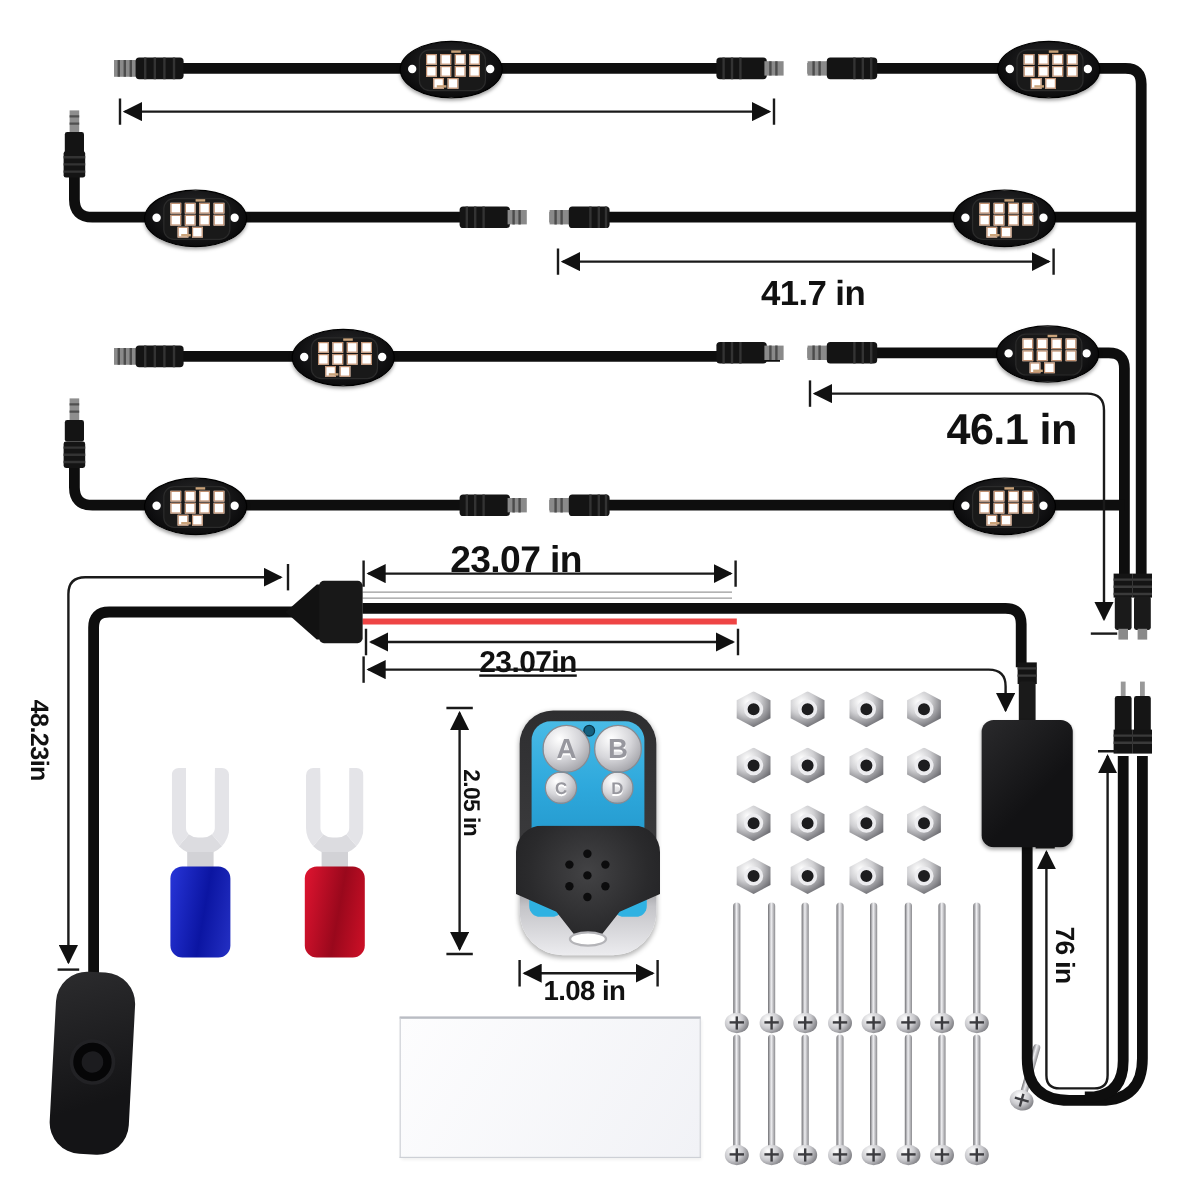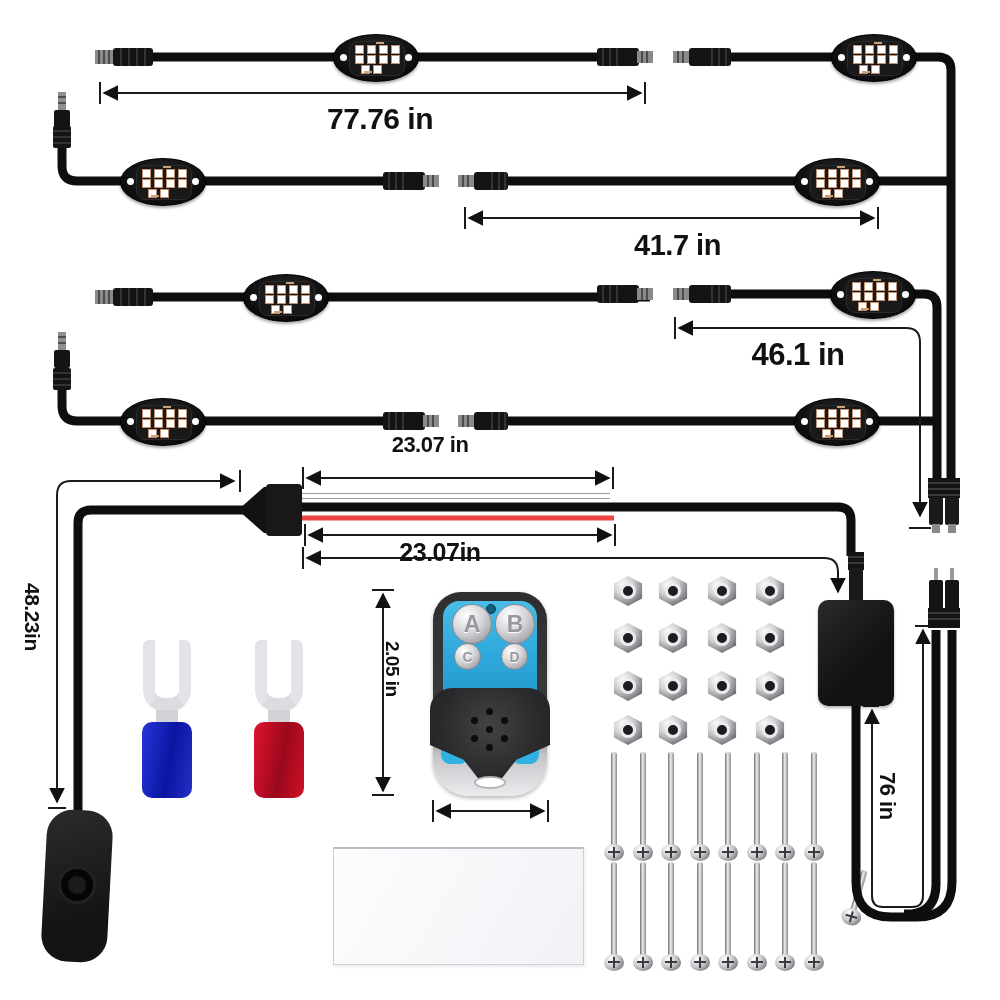--- a/index.html
+++ b/index.html
@@ -386,27 +386,27 @@
           <div class="chip" style="left: 29px; top: 13px;"></div>
           <div class="chip" style="left: 41px; top: 13px;"></div>
           <div class="chip" style="left: 11px; top: 23px;"></div>
           <div class="chip" style="left: 23px; top: 23px;"></div>
           <div class="mark" style="left: 26px; top: 0px;"></div>
           <div class="mark" style="left: 14px; top: 29px;"></div>
         </div>
       </div>
     </div>
 
-  <div class="dim-label" style="left:300px;top:102px;width:160px;font-size:30px;">77.76 in</div>
   <div class="dim-label" style="left:600px;top:229px;width:155px;font-size:29px;">41.7 in</div>
-  <div class="dim-label" style="left:720px;top:337px;width:156px;font-size:31px;text-align:center;">46.1 in</div>
-  <div class="dim-label" style="left:350px;top:432px;width:160px;font-size:22px;">23.07 in</div>
-  <div class="dim-label" style="left:360px;top:538px;width:160px;font-size:25px;">23.07in</div>
+  <div class="dim-label" style="left:765px;top:337px;width:156px;font-size:36px;text-align:center;">46.1 in</div>
+  <div class="dim-label" style="left:350px;top:449px;width:160px;font-size:31px;">23.07 in</div>
+  <div class="dim-label" style="left:360px;top:538px;width:160px;font-size:25px;text-decoration:underline;">23.07in</div>
   <div class="dim-label vlabel" style="left:20px;top:583px;font-size:21px;">48.23in</div>
   <div class="dim-label vlabel" style="left:381px;top:641px;font-size:19px;">2.05 in</div>
+  <div class="dim-label" style="left:412px;top:812px;width:150px;font-size:23px;">1.08 in</div>
   <div class="dim-label vlabel" style="left:874px;top:772px;font-size:22px;">76 in</div>
 
   <div id="remote">
     <div class="remote-body"></div>
     <div class="blue-patch" style="left:8px;"></div>
     <div class="blue-patch" style="left:78px;"></div>
     <div class="remote-panel"></div>
     <div class="rled"></div>
     <div class="rbtn big" style="left:19px;top:12px;">A</div>
     <div class="rbtn big" style="left:62px;top:12px;">B</div>

